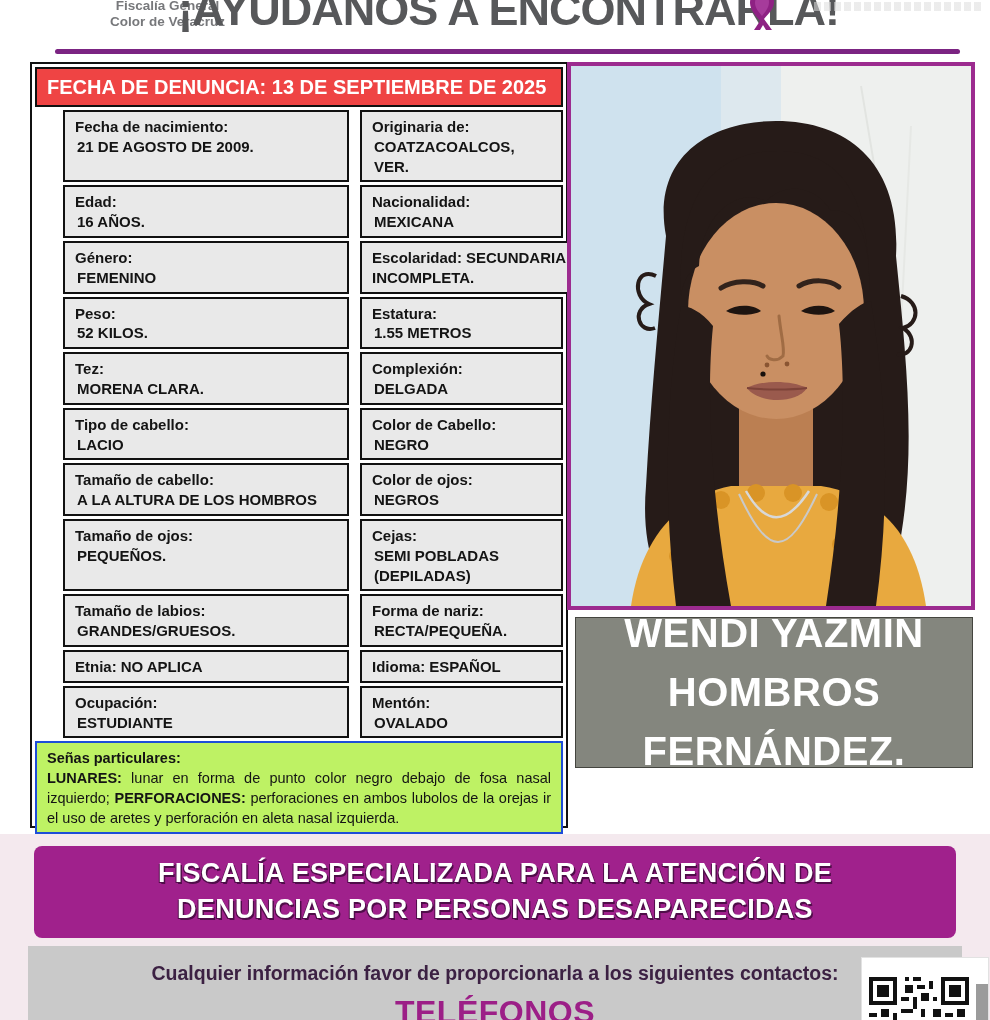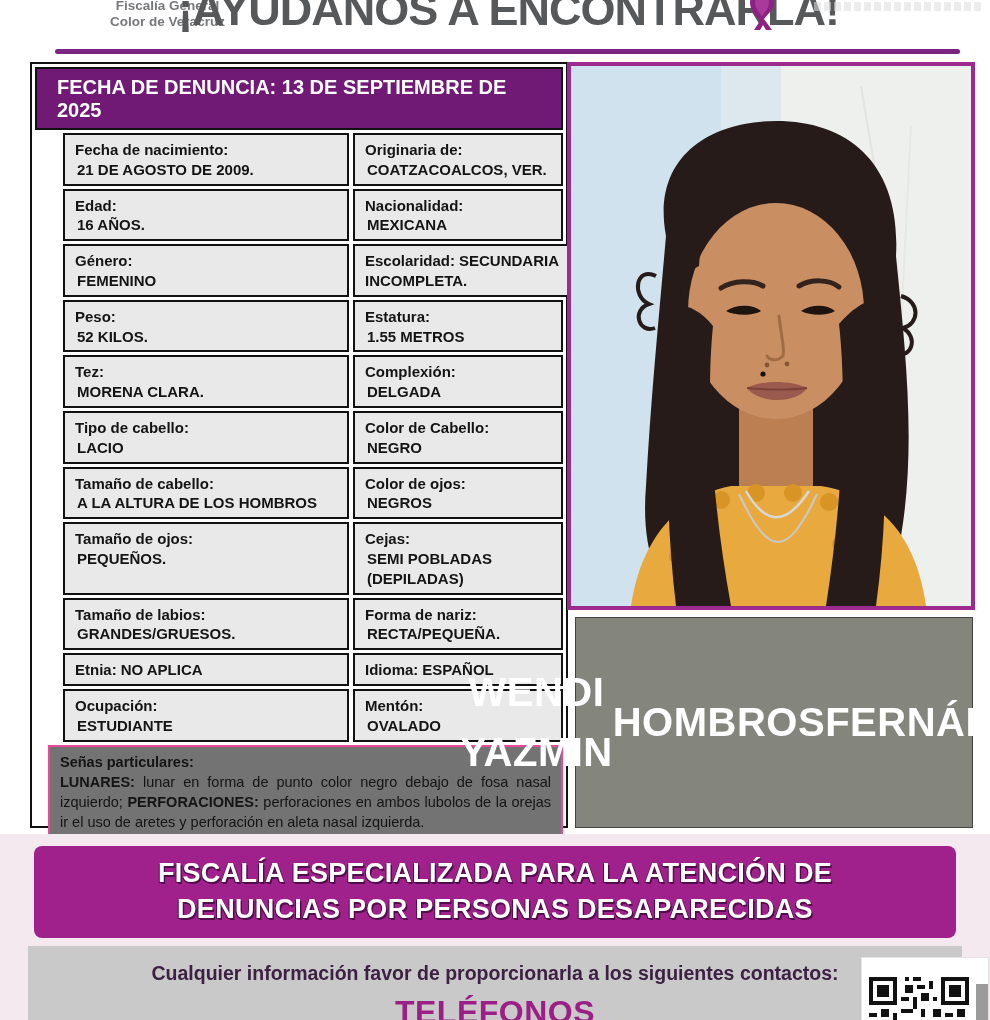--- a/index.html
+++ b/index.html
@@ -16,45 +16,45 @@
   .ribbon { position:absolute; left:744px; top:-10px; }
   .faint-smudge { position:absolute; right:8px; top:2px; width:168px; height:9px; opacity:.55;
                   background:repeating-linear-gradient(90deg,#dddddd 0 7px, transparent 7px 10px); }
   .top-rule { position:absolute; left:55px; top:49px; width:905px; height:5px;
               background:#7b2482; border-radius:3px; }
 
   
   .table-wrap { position:absolute; left:30px; top:62px; width:538px; height:766px;
                 border:2px solid #111; background:#ffffff; padding:3px;
                 display:flex; flex-direction:column; gap:3px; }
-  .bar-denuncia { border:2px solid #111; background:#701a75; color:#ffffff;
-                  font-weight:bold; font-size:20px; padding:7px 20px 6px; flex:0 0 auto; }
-  .row { display:flex; gap:4px; flex:1 1 auto;padding-left:28px; }
+  .bar-denuncia { border:2px solid #111; background:#ef4444; color:#ffffff;
+                  font-weight:bold; font-size:20px; padding:7px 10px 6px; flex:0 0 auto; }
+  .row { display:flex; gap:11px; flex:1 1 auto;padding-left:28px; }
   .cell { border:2px solid #111; background:#e9e9e9; padding:5px 10px 4px;
           font-size:15px; font-weight:bold; color:#141414; line-height:1.32; }
   .cell .lab { margin-right:4px; }
   .cell.stack .lab, .cell.stack .val { display:block; }
   .cell.stack .val { padding-left:2px; }
   .c-left  { flex:0 0 57.2%; }
   .c-right { flex:1 1 auto; }
   .row-desap .c-left  { flex:0 0 46%; }
   .row-desap .c-right { flex:1 1 auto; }
-  .block { border:2px solid #ec4899; background:#737373; padding:5px 10px 4px;
-           font-size:14.5px; color:#141414; line-height:1.38; flex:0 0 auto;margin-left:13px; }
+  .block { border:2px solid #1d4ed8; background:#bef264; padding:5px 10px 4px;
+           font-size:14.5px; color:#141414; line-height:1.38; flex:0 0 auto; }
   .block p { text-align:justify; }
   .block .blab { font-weight:bold; }
   .block-senas { min-height:76px; }
   .block-vest  { min-height:76px; }
 
   
   .photo-frame { position:absolute; left:567px; top:62px; width:408px; height:548px;
                  border:4px solid #9c2b8f; background:#e8ecea; overflow:hidden; }
-  .name-box { position:absolute; left:575px; top:617px; width:398px; height:211px;
+  .name-box { position:absolute; left:575px; top:617px; width:398px; height:151px;
               background:#84867e; border:1px solid #44453f;
-              display:flex; flex-direction:row; align-items:center; justify-content:center;
+              display:flex; flex-direction:column; align-items:center; justify-content:center;
               color:#ffffff; font-weight:bold; font-size:40px; line-height:1.48;
               text-align:center; letter-spacing:0.5px; }
 
   
   .footer { position:absolute; left:0; top:834px; width:990px; height:186px;
             background:#f4e9ee; overflow:hidden; }
   .banner { margin:12px 34px 0; height:92px; background:#a0218c; border-radius:8px;
             display:flex; flex-direction:column; align-items:center; justify-content:center;
             color:#ffffff; font-weight:800; font-size:27px; line-height:1.32;
             text-shadow:1.5px 1.5px 0 #4f0d49, -1px 1px 0 #4f0d49;

